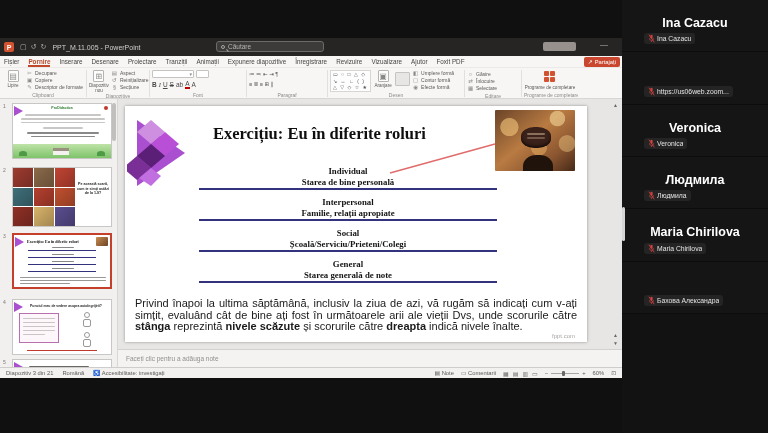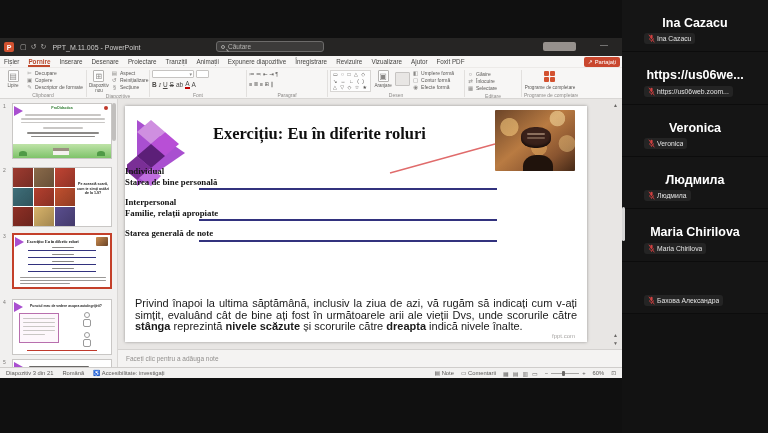--- a/index.html
+++ b/index.html
@@ -100,21 +100,21 @@
       radial-gradient(circle at 18% 28%, rgba(252,208,130,.55) 0 11%, transparent 12%),
       radial-gradient(circle at 78% 14%, rgba(255,232,170,.5) 0 9%, transparent 10%),
       radial-gradient(circle at 55% 62%, rgba(244,186,104,.45) 0 13%, transparent 14%),
       radial-gradient(circle at 90% 55%, rgba(250,214,140,.4) 0 10%, transparent 11%),
       linear-gradient(140deg,#6b4428,#b97b42 45%,#8a5530 75%,#452917);}
   .hand{position:absolute;left:28px;bottom:0;width:30px;height:16px;background:#20130c;border-radius:45% 45% 0 0/70% 70% 0 0;}
   .cookie{position:absolute;left:26px;top:17px;width:30px;height:21px;background:#3a211a;border-radius:45%;
     box-shadow:inset 0 -2px 3px rgba(0,0,0,.6);}
   .cookie::after{content:"";position:absolute;left:6px;top:6px;width:18px;height:2px;background:rgba(220,190,160,.5);border-radius:1px;box-shadow:0 4px 0 rgba(220,190,160,.35);}
   .redline{position:absolute;left:0;top:0;pointer-events:none;}
-  .sections{position:absolute;left:0;right:16px;top:60px;text-align:left;}
+  .sections{position:absolute;left:0;right:16px;top:60px;text-align:center;}
   .sec{margin-bottom:7px;}
   .sec-h,.sec-s{font-family:"Liberation Serif",serif;font-weight:bold;font-size:8.8px;line-height:10.5px;color:#141414;}
   .sec-line{width:298px;height:2px;background:#32327e;margin:1px auto 0;}
   .para{position:absolute;left:10px;right:10px;top:192px;font-family:"Liberation Serif",serif;font-size:11px;line-height:11.6px;color:#1a1a1a;text-align:justify;}
   .para b{font-weight:bold;}
   .watermark{position:absolute;right:12px;bottom:3px;font-size:6px;color:#a8a6a4;}
 
   .notesbar{height:18px;background:#f4f3f2;border-top:1px solid #d4d2d0;display:flex;align-items:center;padding:0 8px;flex:0 0 18px;}
   .notesbar span{font-size:6.5px;color:#918f8d;}
 
@@ -437,22 +437,28 @@
     <div class="sec-s">Starea de bine personală</div>
     <div class="sec-line"></div>
   </div>
 
   <div class="sec">
     <div class="sec-h">Interpersonal</div>
     <div class="sec-s">Familie, relații apropiate</div>
     <div class="sec-line"></div>
   </div>
 
-
   <div class="sec">
+    <div class="sec-h">Social</div>
+    <div class="sec-s">Școală/Serviciu/Prieteni/Colegi</div>
+    <div class="sec-line"></div>
+  </div>
+
+  <div class="sec">
+    <div class="sec-h">General</div>
     <div class="sec-s">Starea generală de note</div>
     <div class="sec-line"></div>
   </div>
 </div>
 
               <div class="para" id="para-mount"><span>Privind înapoi la ultima săptămână, inclusiv la ziua de azi, vă rugăm să indicați cum v-ați simțit, evaluând cât de bine ați fost în următoarele arii ale vieții Dvs, unde scorurile către </span><b>stânga</b><span> reprezintă </span><b>nivele scăzute</b><span> și scorurile către </span><b>dreapta</b><span> indică nivele înalte.</span></div>
 
               <div class="watermark">fppt.com</div>
             </div>
 
@@ -519,21 +525,20 @@
         <path d="M2 6.2a3 3.2 0 0 0 6 0" stroke="#d04040" stroke-width="1" fill="none"></path>
         <line x1="5" y1="9.6" x2="5" y2="11.6" stroke="#d04040" stroke-width="1"></line>
         <line x1="1.2" y1="1" x2="9" y2="12" stroke="#d04040" stroke-width="1.3"></line>
       </svg>
       <span class="pbadge-text">Ina Cazacu</span>
     </div>
   </div>
 
 
   <div class="tile">
-    <div class="pname">https://us06we...</div>
     <div class="pbadge">
       <svg class="micico" width="7" height="9" viewBox="0 0 10 13">
         <rect x="3.4" y="1" width="3.2" height="6" rx="1.6" fill="#d04040"></rect>
         <path d="M2 6.2a3 3.2 0 0 0 6 0" stroke="#d04040" stroke-width="1" fill="none"></path>
         <line x1="5" y1="9.6" x2="5" y2="11.6" stroke="#d04040" stroke-width="1"></line>
         <line x1="1.2" y1="1" x2="9" y2="12" stroke="#d04040" stroke-width="1.3"></line>
       </svg>
       <span class="pbadge-text">https://us06web.zoom...</span>
     </div>
   </div>

